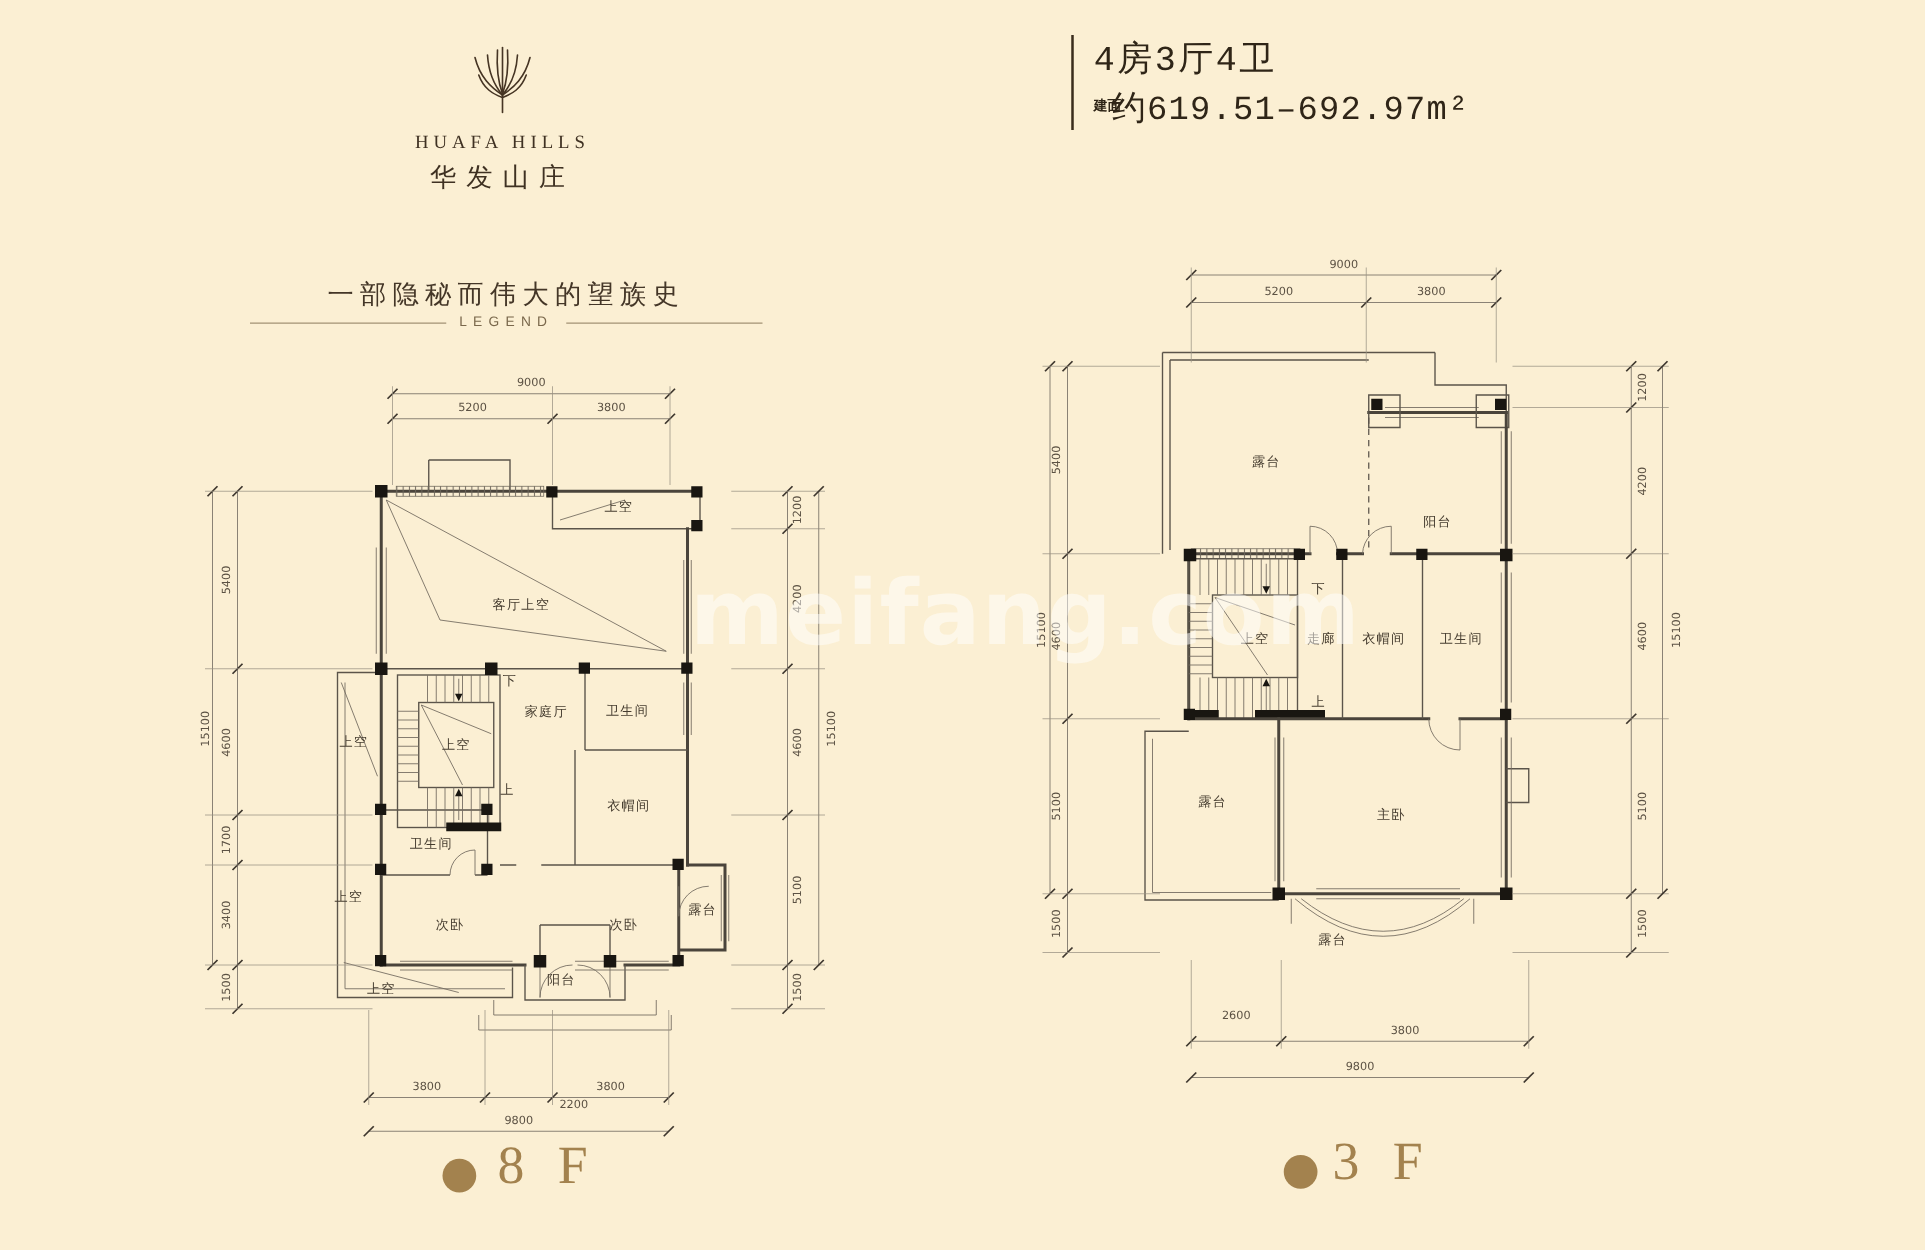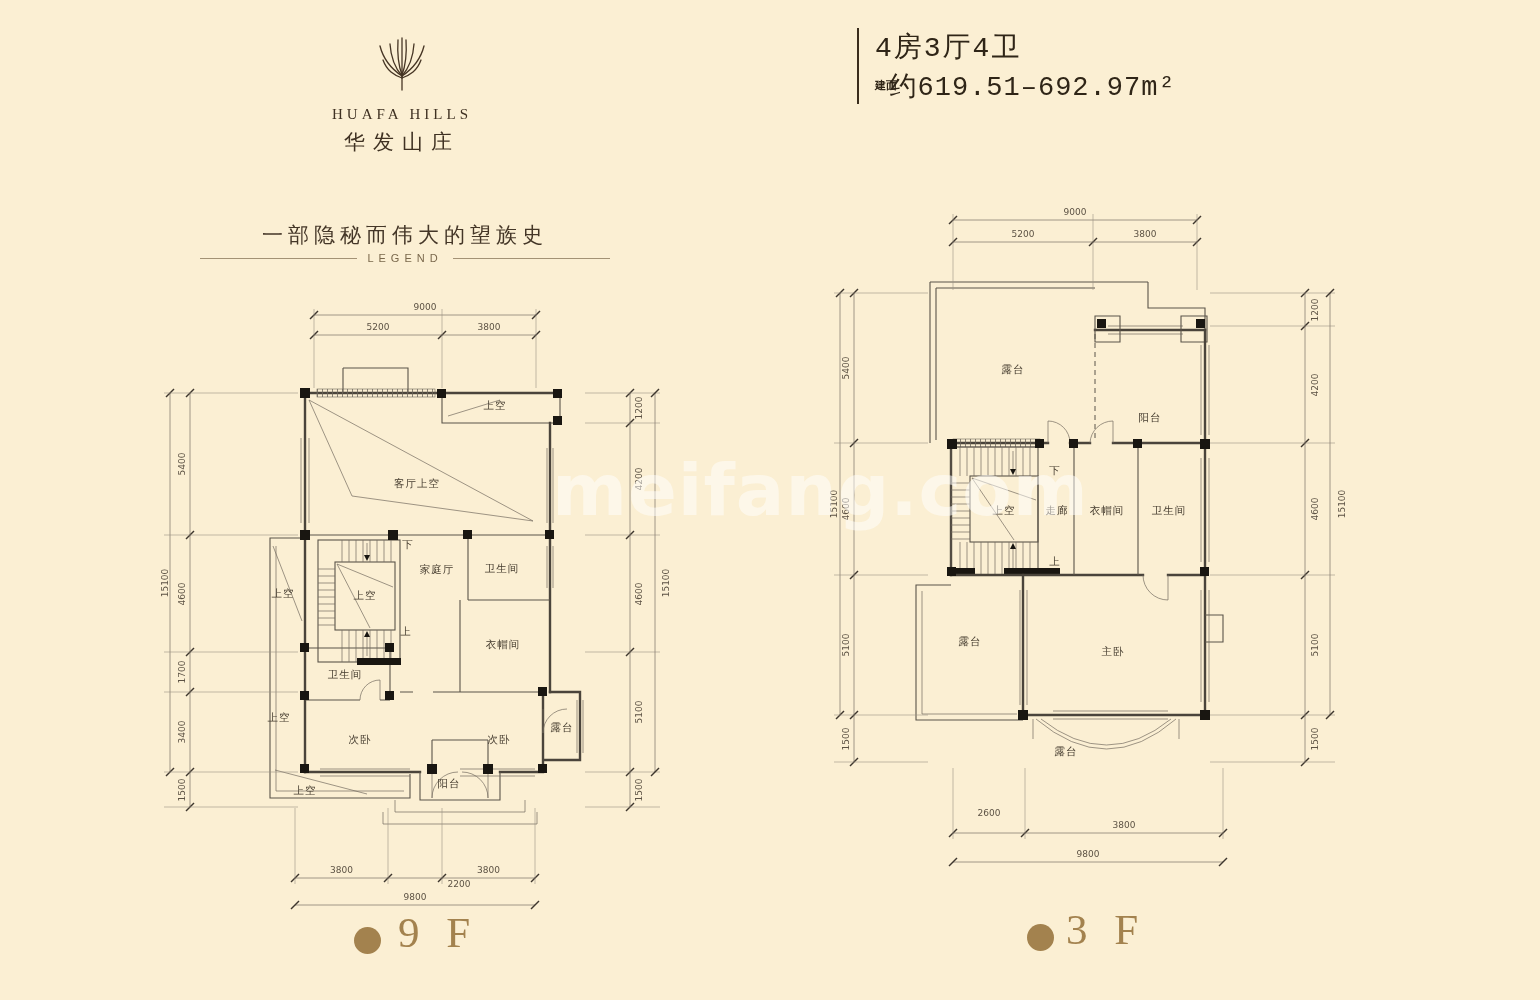--- a/index.html
+++ b/index.html
@@ -400,17 +400,17 @@
         <div class="room-label" style="left: 247px; top: 372px;">上</div>
         <div class="room-label" style="left: 162px; top: 452px;">露台</div>
         <div class="room-label" style="left: 305px; top: 462px;">主卧</div>
         <div class="room-label" style="left: 258px; top: 562px;">露台</div>
       </div>
   </div>
 
   <div class="watermark">meifang.com</div>
 
   <div class="floor-dot" style="left:354px;top:927px;"></div>
-  <div class="floor-text" style="left:398px;top:908px;">9 F</div>
+  <div class="floor-text" style="left:398px;top:908px;">8 F</div>
   <div class="floor-dot" style="left:1027px;top:924px;"></div>
   <div class="floor-text" style="left:1066px;top:905px;">3 F</div>
 
 </div>
 
 </body></html>

